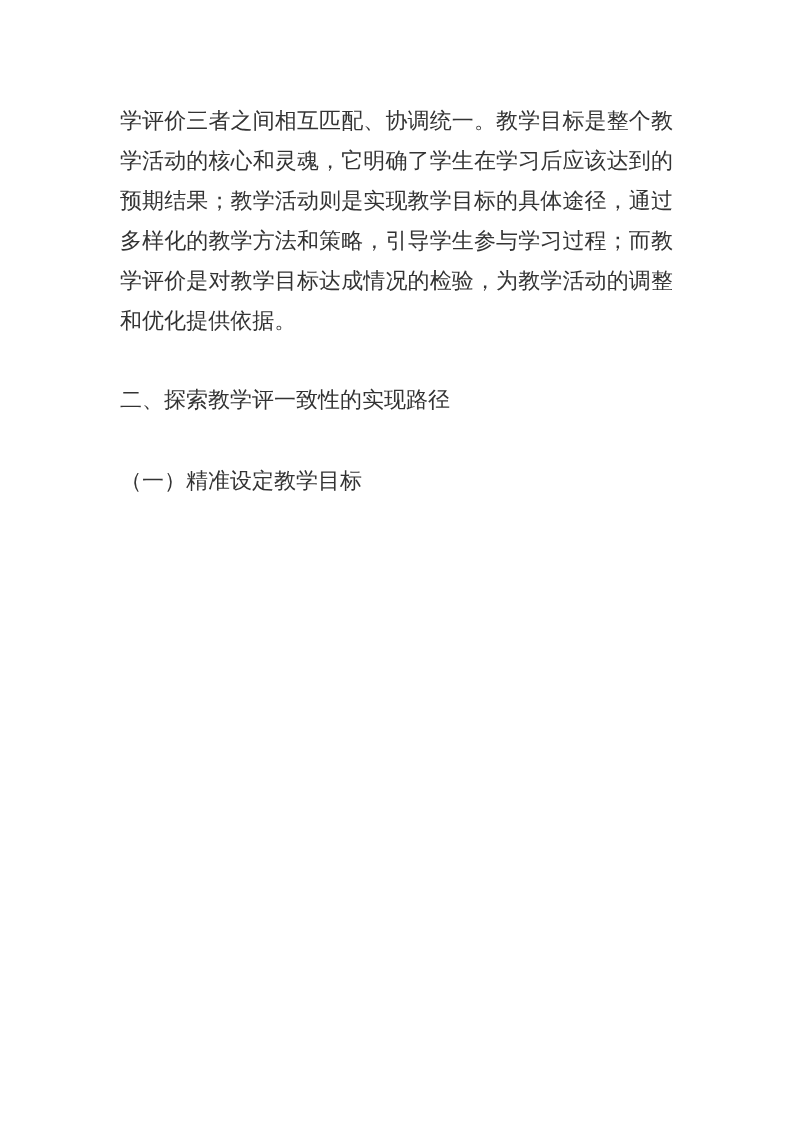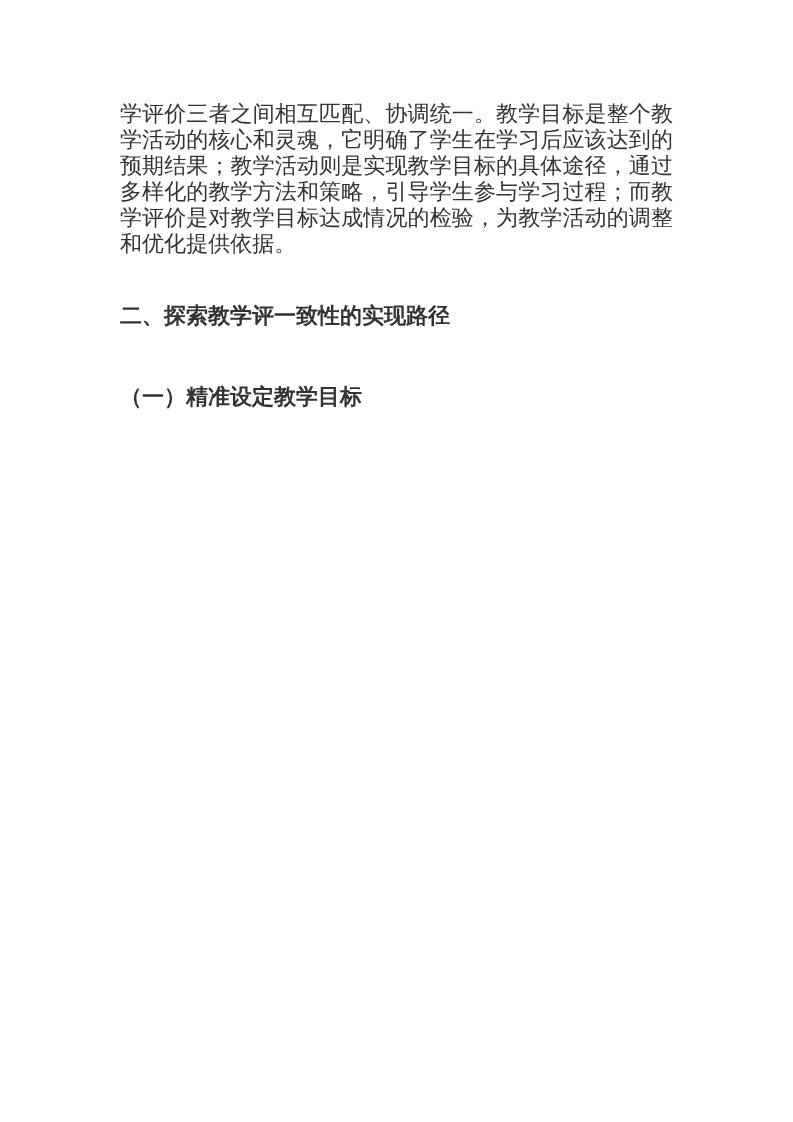--- a/index.html
+++ b/index.html
@@ -17,39 +17,39 @@
   .page {
     box-sizing: border-box;
     width: 793px;
     height: 1122px;
     padding: 101px 120px 0 120px;
     background: #ffffff;
   }
   .para {
     margin: 0 0 38px 0;
     font-size: 22px;
-    line-height: 26px;
+    line-height: 40px;
     font-weight: 400;
     text-align: justify;
     letter-spacing: 0.05px;
     color: #333333;
   }
   .heading {
     margin: 0 0 38px 0;
     font-size: 22px;
     line-height: 42.5px;
-    font-weight: 700;
+    font-weight: 400;
     text-align: left;
     color: #333333;
   }
   .subheading {
     margin: 0 0 38px 0;
     font-size: 22px;
     line-height: 42.5px;
-    font-weight: 700;
+    font-weight: 400;
     text-align: left;
     color: #333333;
   }
 </style>
 </head>
 <body>
 
 <div class="page">
   <p class="para">学评价三者之间相互匹配、协调统一。教学目标是整个教学活动的核心和灵魂，它明确了学生在学习后应该达到的预期结果；教学活动则是实现教学目标的具体途径，通过多样化的教学方法和策略，引导学生参与学习过程；而教学评价是对教学目标达成情况的检验，为教学活动的调整和优化提供依据。</p>
 

